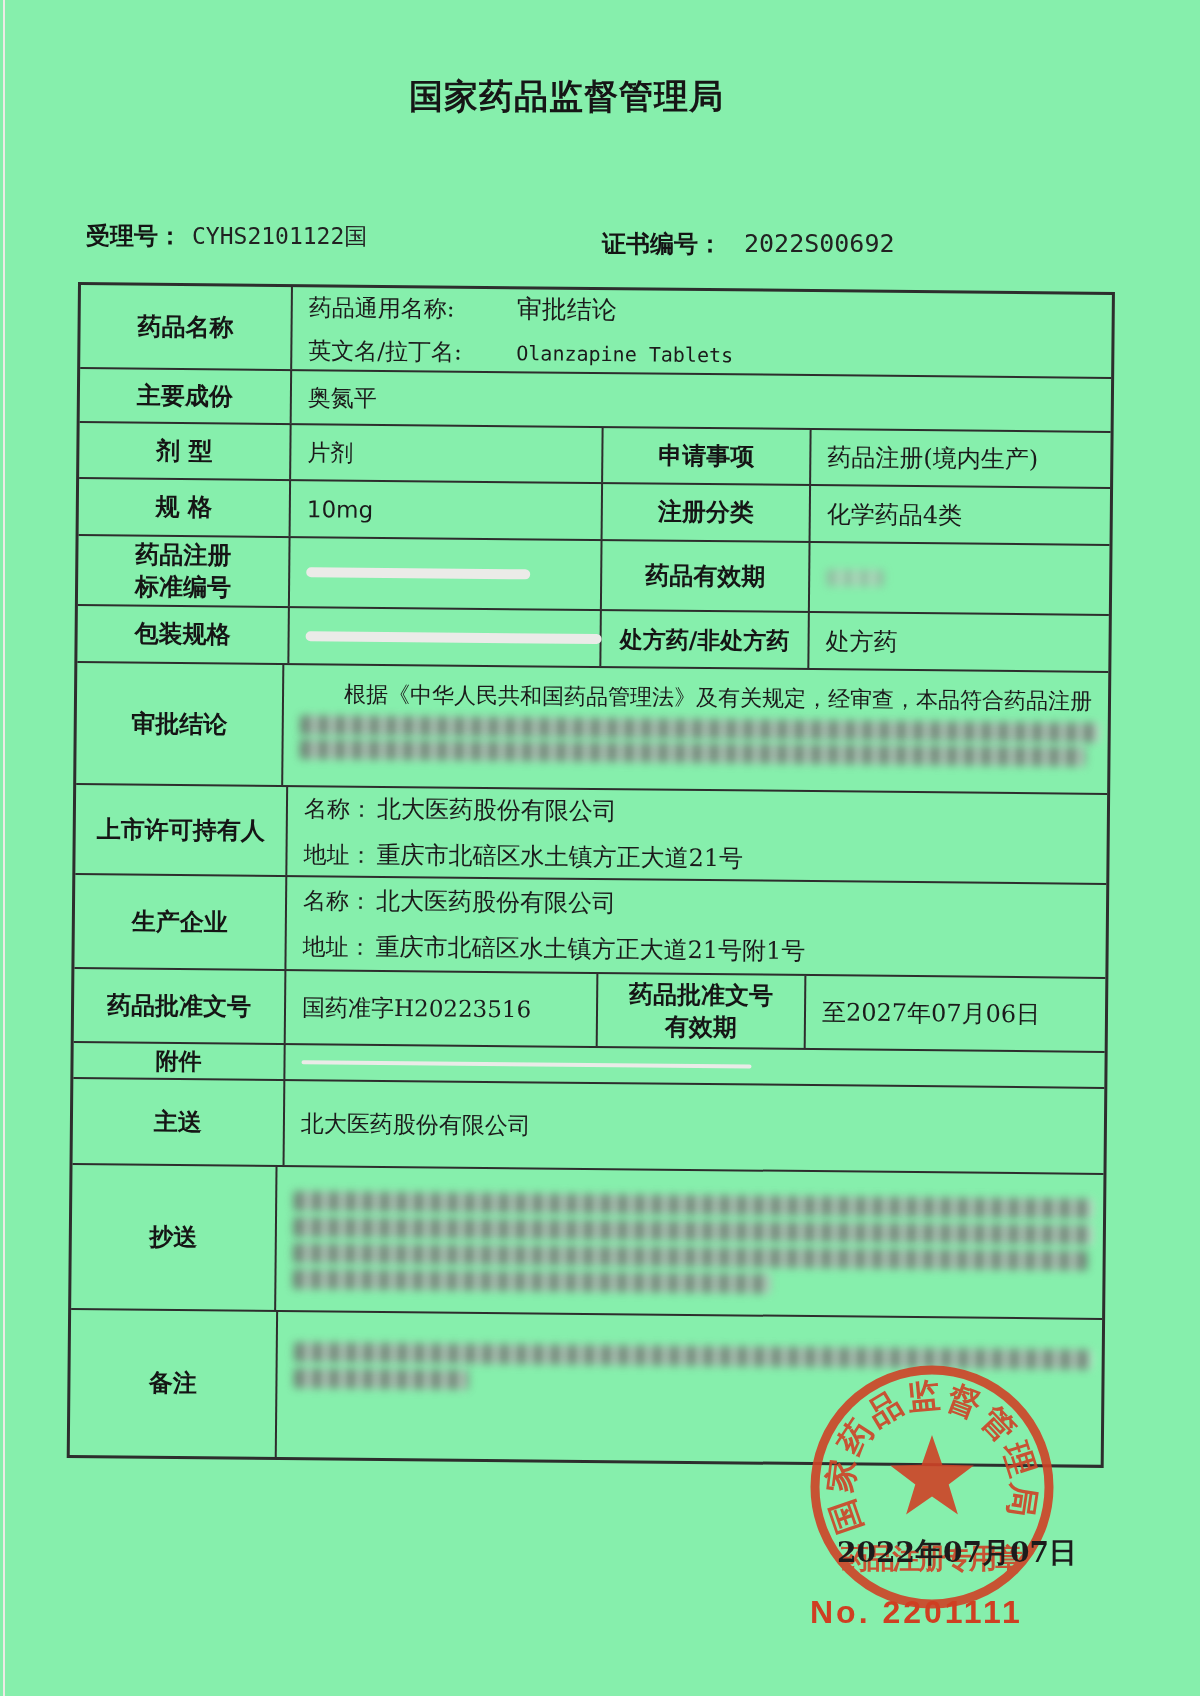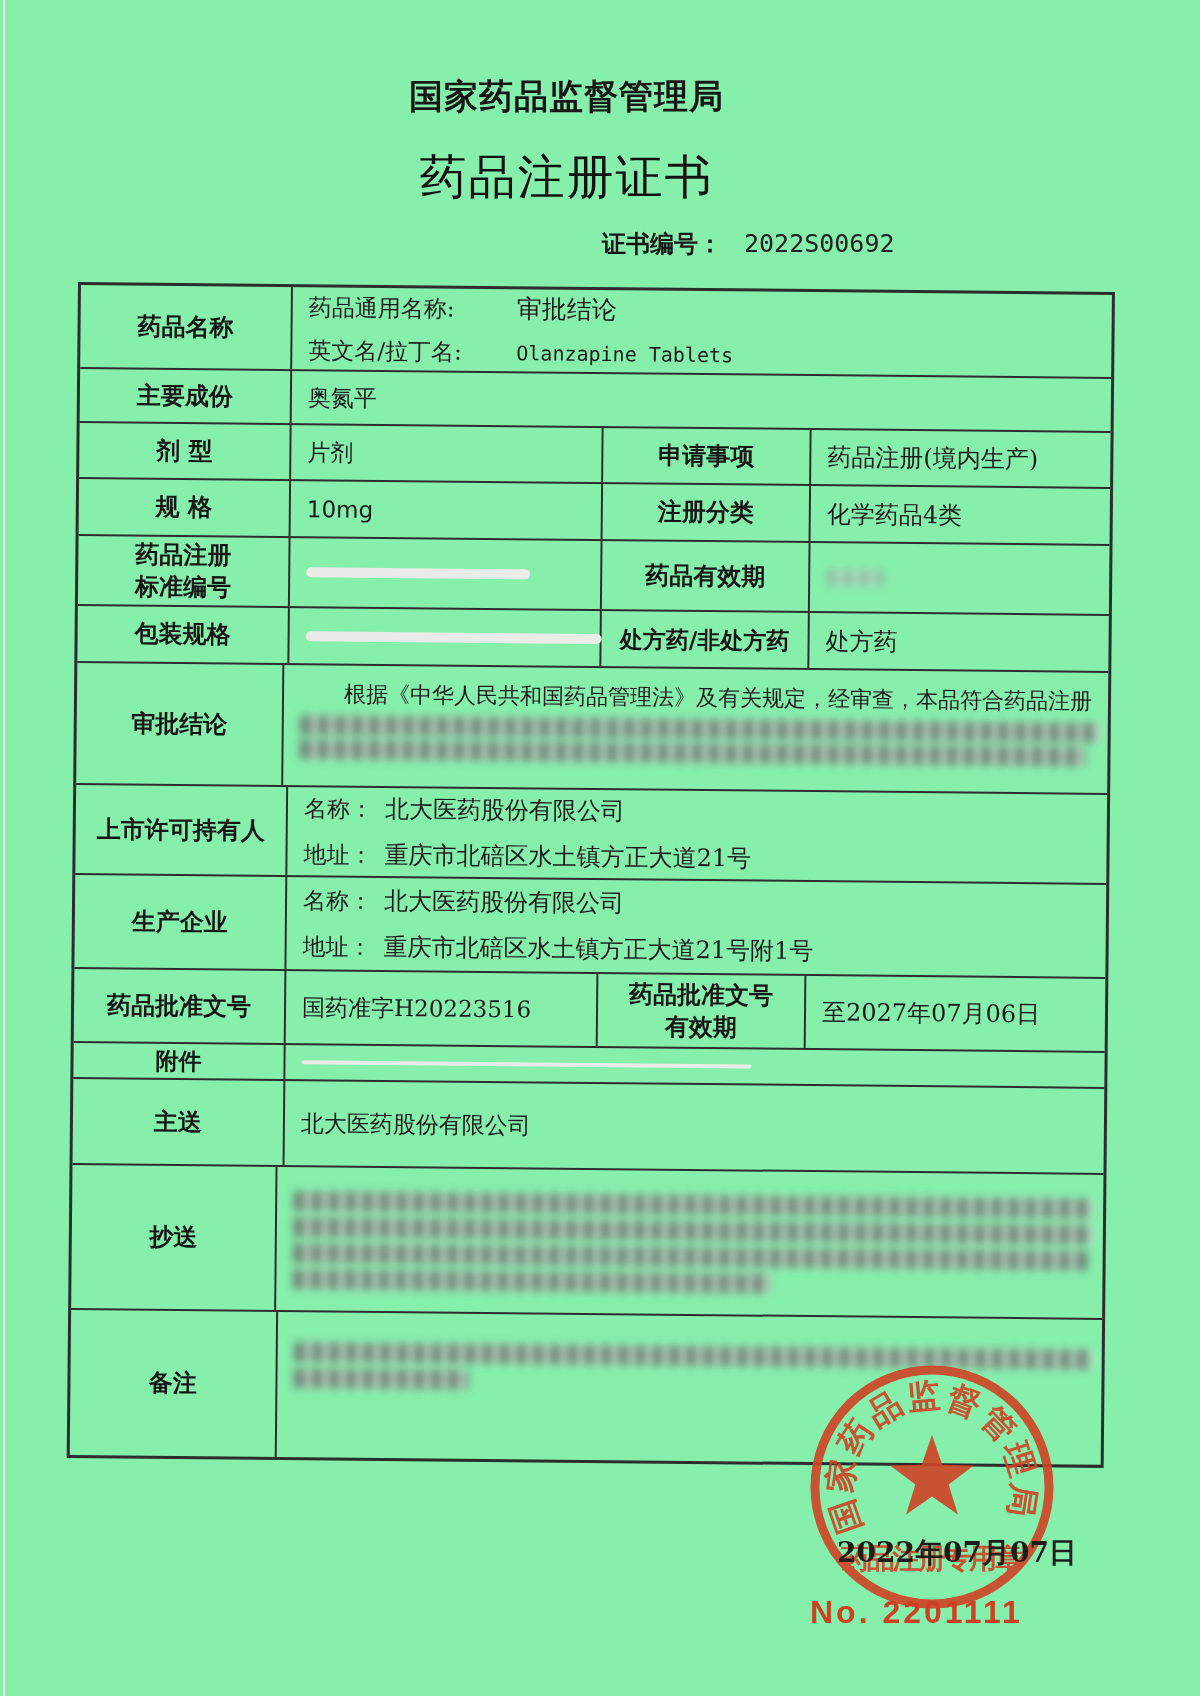--- a/index.html
+++ b/index.html
@@ -30,21 +30,21 @@
   .c-val2{width:312px;border-right:2px solid #2d2d2d;padding-left:16px;font-size:23px;}
   .c-lab2{width:208px;border-right:2px solid #2d2d2d;align-items:center;text-align:center;
           font-size:24px;font-weight:700;color:#151515;line-height:1.35;}
   .c-val4{flex:1;padding-left:16px;font-size:24px;}
   .nw{white-space:nowrap;}
   .subline{display:flex;align-items:baseline;margin:6px 0;white-space:nowrap;}
   .sublab{width:208px;font-size:23px;}
   .subval{font-size:25px;}
   .mono{font-family:"DejaVu Sans Mono","DejaVu Sans",monospace;font-size:20px;}
   .kv{display:flex;align-items:baseline;margin:7px 0;white-space:nowrap;}
-  .kv .k{font-size:23px;margin-right:12px;}
+  .kv .k{font-size:23px;margin-right:4px;}
   .kv .v{font-size:24px;}
   .conc-line{font-size:22px;text-indent:44px;white-space:nowrap;letter-spacing:0px;}
   
   .blurline{height:20px;border-radius:3px;
     background:repeating-linear-gradient(90deg,#6e6e6e 0 13px,#fbfbfa 13px 17px);
     filter:blur(4px);opacity:.78;}
   .blurline.light{background:repeating-linear-gradient(90deg,#9c9c9c 0 12px,#f2f2f0 12px 16px);opacity:.55;}
   .blurwrap{background:#ebebe8;border-radius:6px;padding:5px 12px;display:inline-block;}
   .gap4{margin-top:4px;}.gap6{margin-top:6px;}
   
@@ -55,23 +55,25 @@
     letter-spacing:3px;white-space:nowrap;font-family:Liberation Sans, sans-serif;}
 </style>
 </head>
 <body>
 
 <div class="page">
   <div class="scan-edge"></div>
 
   <div class="hdr">
     <div class="agency">国家药品监督管理局</div>
-    <div class="cert-title">药品注册证书</div>
-  </div>
-
+  </div>
+
+  <div class="meta-item" id="accept">
+    <span class="meta-label">受理号：</span><span class="meta-value">CYHS2101122国</span>
+  </div>
   <div class="meta-item" id="certno">
     <span class="meta-label">证书编号：</span><span class="meta-value" style="font-size:25px;margin-left:22px;">2022S00692</span>
   </div>
 
   <div class="tilt">
   <div class="tbl">
 
     <div class="row" style="height:84px;">
       <div class="cell c-lab">药品名称</div>
       <div class="cell c-val">

